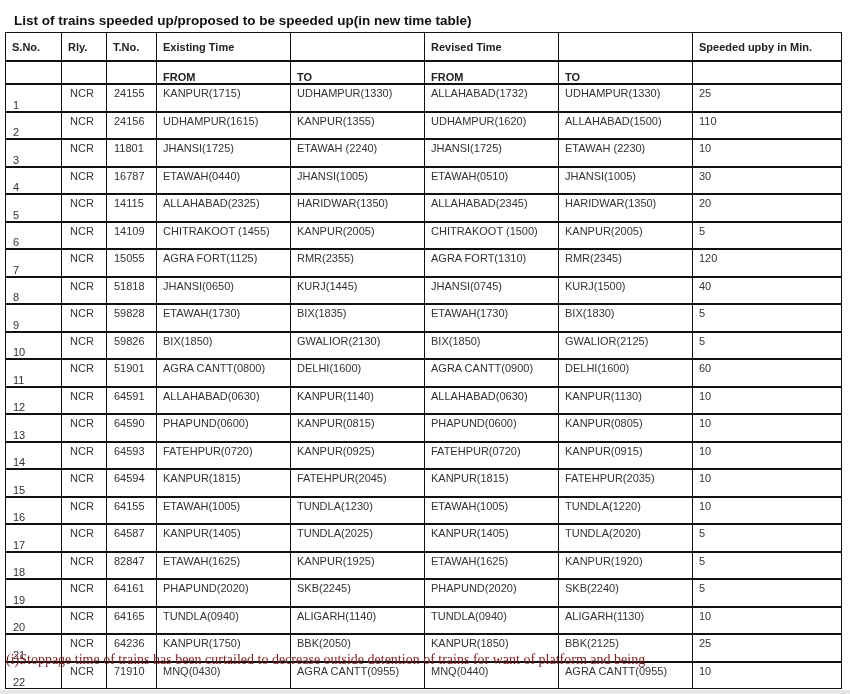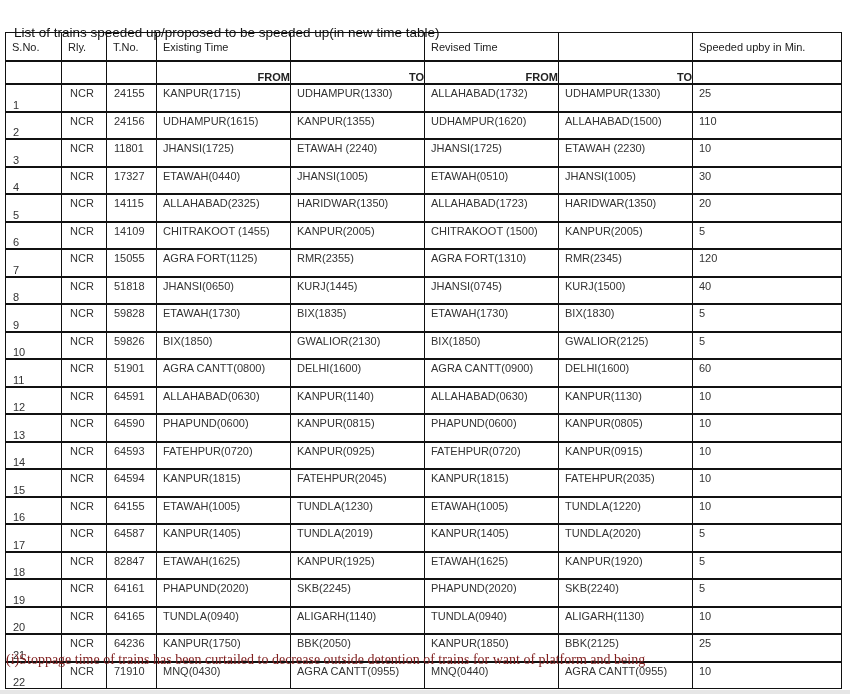--- a/index.html
+++ b/index.html
@@ -1,21 +1,21 @@
 <!DOCTYPE html>
 <html><head>
   <meta charset="utf-8">
   <style>
     html, body { margin: 0; padding: 0; background: #ffffff; }
     body { width: 850px; height: 694px; position: relative; overflow: hidden; font-family: "Liberation Sans", sans-serif; color: #111; }
-    .title { position: absolute; left: 14px; top: 25px; font-size: 13.5px; font-weight: normal; color: #111; white-space: nowrap; }
+    .title { position: absolute; left: 14px; top: 13px; font-size: 13.5px; font-weight: bold; color: #111; white-space: nowrap; }
     table.trains { position: absolute; left: 5px; top: 32px; border-collapse: collapse; table-layout: fixed; width: 836px; }
     table.trains td { border: 1px solid #111; font-size: 11px; color: #333; padding: 0 0 0 6px; vertical-align: top; white-space: nowrap; overflow: hidden; height: 24.5px; line-height: 14px; }
-    table.trains tr.hdr1 td { font-weight: normal; color: #222; height: 27px; vertical-align: middle; }
-    table.trains tr.hdr2 td { font-weight: bold; color: #222; height: 21px; vertical-align: bottom; line-height: 12px; padding-bottom: 0; text-align: right; }
+    table.trains tr.hdr1 td { font-weight: bold; color: #222; height: 27px; vertical-align: middle; }
+    table.trains tr.hdr2 td { font-weight: bold; color: #222; height: 21px; vertical-align: bottom; line-height: 12px; padding-bottom: 0; }
     table.trains td.sno { position: relative; }
     table.trains td.sno span { position: absolute; left: 7px; bottom: 0px; line-height: 12px; }
     table.trains tr.row td { border-top: 2px solid #111; padding-top: 1px; }
     table.trains tr.hdr2 td { border-top: 2px solid #111; }
     td.rly { padding-left: 8px !important; margin-top: 17px; }
     td.tno { padding-left: 7px !important; margin-left: 48px; }
     .note { position: absolute; left: 6px; top: 650px; font-family: "Liberation Serif", serif; font-size: 14px; color: #7f1d1d; line-height: 20px; }
     .note .l2 { padding-left: 94px; display: block; }
     .bottom-bar { position: absolute; left: 0; top: 690px; width: 850px; height: 4px; background: #e6e6e6; }
   </style>
@@ -90,36 +90,36 @@
         <td>ETAWAH (2240)</td>
         <td>JHANSI(1725)</td>
         <td>ETAWAH (2230)</td>
         <td>10</td>
       </tr>
       <tr class="row">
         <td class="sno">
           <span>4</span>
         </td>
         <td class="rly">NCR</td>
-        <td class="tno">17327</td>
+        <td class="tno">16787</td>
         <td>ETAWAH(0440)</td>
         <td>JHANSI(1005)</td>
         <td>ETAWAH(0510)</td>
         <td>JHANSI(1005)</td>
         <td>30</td>
       </tr>
       <tr class="row">
         <td class="sno">
           <span>5</span>
         </td>
         <td class="rly">NCR</td>
         <td class="tno">14115</td>
         <td>ALLAHABAD(2325)</td>
         <td>HARIDWAR(1350)</td>
-        <td>ALLAHABAD(1723)</td>
+        <td>ALLAHABAD(2345)</td>
         <td>HARIDWAR(1350)</td>
         <td>20</td>
       </tr>
       <tr class="row">
         <td class="sno">
           <span>6</span>
         </td>
         <td class="rly">NCR</td>
         <td class="tno">14109</td>
         <td>CHITRAKOOT (1455)</td>
@@ -248,21 +248,21 @@
         <td>TUNDLA(1220)</td>
         <td>10</td>
       </tr>
       <tr class="row">
         <td class="sno">
           <span>17</span>
         </td>
         <td class="rly">NCR</td>
         <td class="tno">64587</td>
         <td>KANPUR(1405)</td>
-        <td>TUNDLA(2019)</td>
+        <td>TUNDLA(2025)</td>
         <td>KANPUR(1405)</td>
         <td>TUNDLA(2020)</td>
         <td>5</td>
       </tr>
       <tr class="row">
         <td class="sno">
           <span>18</span>
         </td>
         <td class="rly">NCR</td>
         <td class="tno">82847</td>

